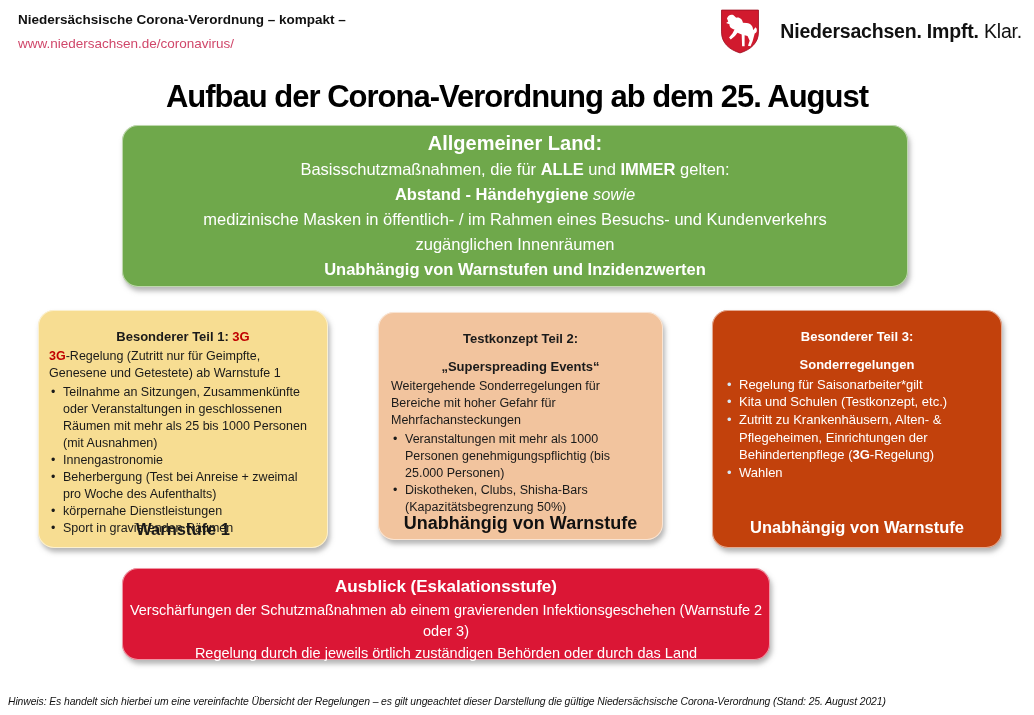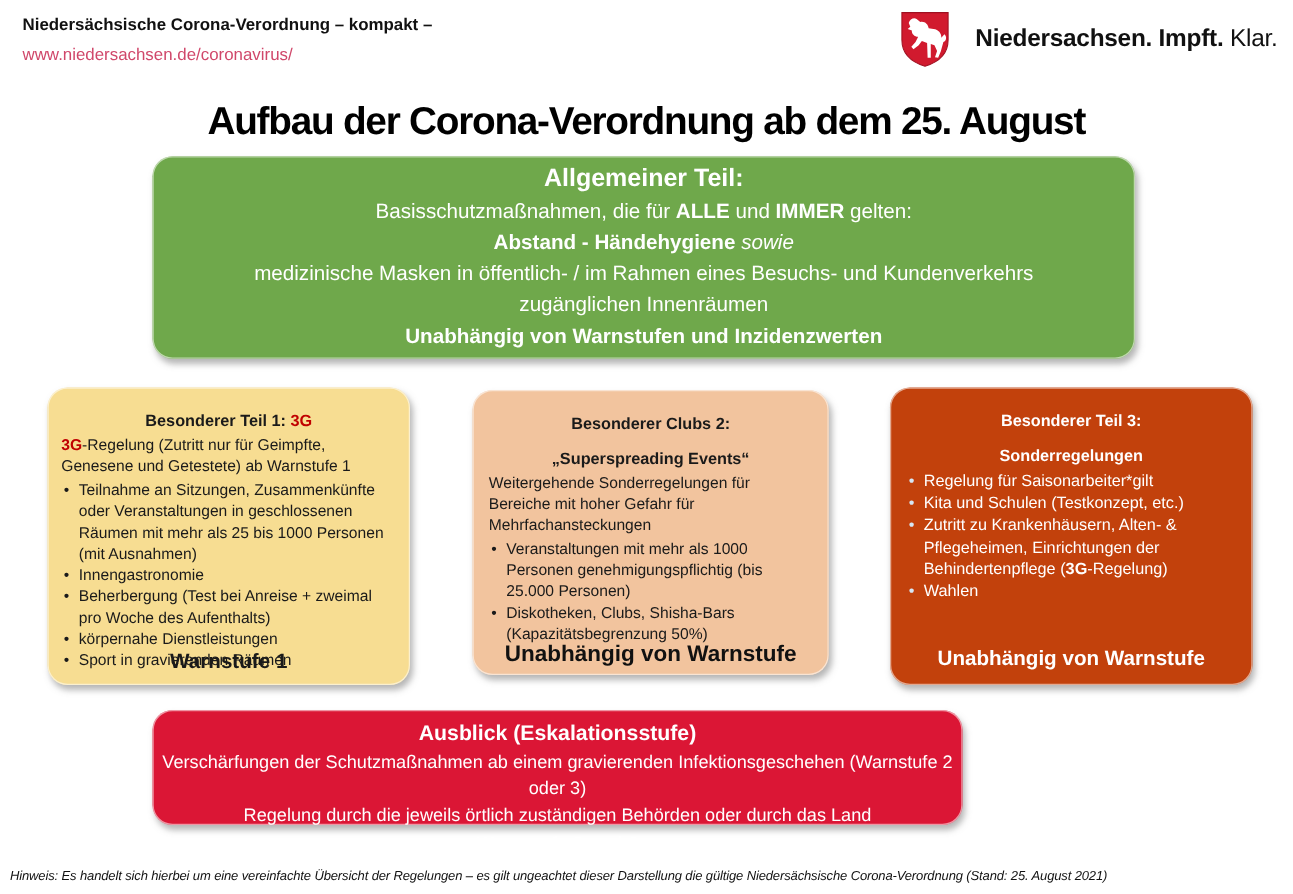--- a/index.html
+++ b/index.html
@@ -77,21 +77,21 @@
   <svg width="42" height="47" viewBox="0 0 100 110" aria-hidden="true">
     <path d="M6 4 H94 V56 C94 82 76 98 50 106 C24 98 6 82 6 56 Z" fill="#d11a2e" stroke="#9f1021" stroke-width="2"></path>
     <path d="M34 16 L41 22 C49 20 56 26 57 34 L66 35 C76 36 82 44 81 52 L87 45 C92 49 91 58 85 60 L80 78 L75 90 L69 89 L73 77 L68 66 L61 64 L61 90 L55 90 L54 62 L44 58 L38 66 L28 74 L24 69 L32 60 L37 50 C30 50 24 44 25 38 L17 35 L22 31 L19 24 C21 17 28 13 34 16 Z" fill="#ffffff"></path>
   </svg>
   <div class="logo-text"><span class="b">Niedersachsen.</span><span class="b"> Impft.</span><span class="r"> Klar.</span></div>
 </div>
 
 <h1 class="page-title">Aufbau der Corona-Verordnung ab dem 25. August</h1>
 
 <section class="box box-green">
-  <div class="g-heading">Allgemeiner Teil:</div>
+  <div class="g-heading">Allgemeiner Land:</div>
   <div class="g-line"><span>Basisschutzmaßnahmen, die für </span><span class="bb">ALLE</span><span> und </span><span class="bb">IMMER</span><span> gelten:</span></div>
   <div class="g-line"><span class="bb">Abstand - Händehygiene </span><span class="it">sowie</span></div>
   <div class="g-line">medizinische Masken in öffentlich- / im Rahmen eines Besuchs- und Kundenverkehrs</div>
   <div class="g-line">zugänglichen Innenräumen</div>
   <div class="g-line g-bold">Unabhängig von Warnstufen und Inzidenzwerten</div>
 </section>
 
 <section class="box box-yellow">
   <div class="s-title"><span>Besonderer Teil 1: </span><span class="accent3g">3G</span></div>
   <p class="s-intro"><span class="accent3g">3G</span><span>-Regelung (Zutritt nur für Geimpfte, Genesene und Getestete) ab Warnstufe 1</span></p>
@@ -99,21 +99,21 @@
     <li><span>Teilnahme an Sitzungen, Zusammenkünfte oder Veranstaltungen in geschlossenen Räumen mit mehr als 25 bis 1000 Personen (mit Ausnahmen)</span></li>
     <li><span>Innengastronomie</span></li>
     <li><span>Beherbergung (Test bei Anreise + zweimal pro Woche des Aufenthalts)</span></li>
     <li><span>körpernahe Dienstleistungen</span></li>
     <li><span>Sport in gravierenden  Räumen</span></li>
   </ul>
   <div class="box-footer f-yellow">Warnstufe 1</div>
 </section>
 
 <section class="box box-orange">
-  <div class="s-title">Besonderer Clubs 2:</div>
+  <div class="s-title">Testkonzept Teil 2:</div>
   <div class="s-title">„Superspreading Events“</div>
   <p class="s-intro">Weitergehende Sonderregelungen für Bereiche mit hoher Gefahr für Mehrfachansteckungen</p>
   <ul class="bullets">
     <li><span>Veranstaltungen mit mehr als 1000 Personen genehmigungspflichtig (bis 25.000 Personen)</span></li>
     <li><span>Diskotheken, Clubs, Shisha-Bars (Kapazitätsbegrenzung 50%)</span></li>
   </ul>
   <div class="box-footer f-orange">Unabhängig von Warnstufe</div>
 </section>
 
 <section class="box box-blue">

